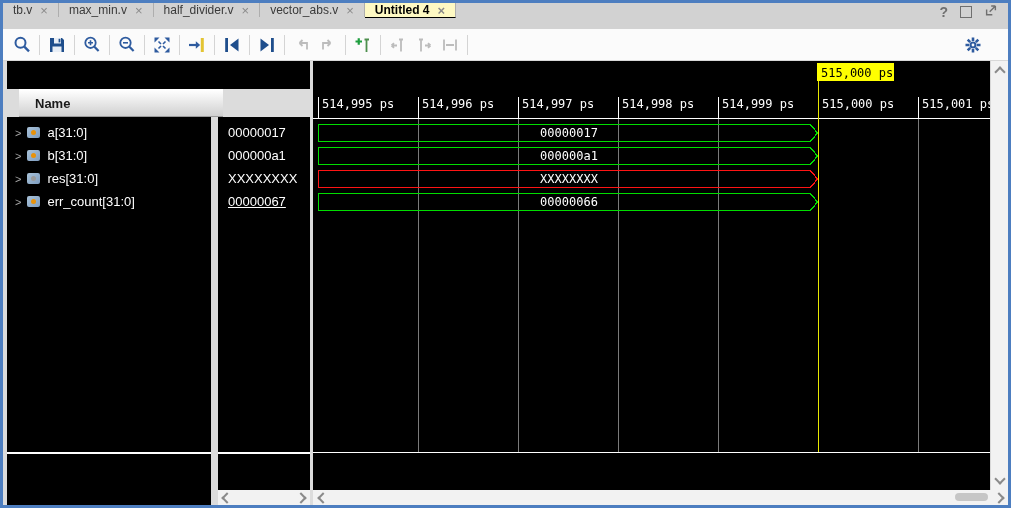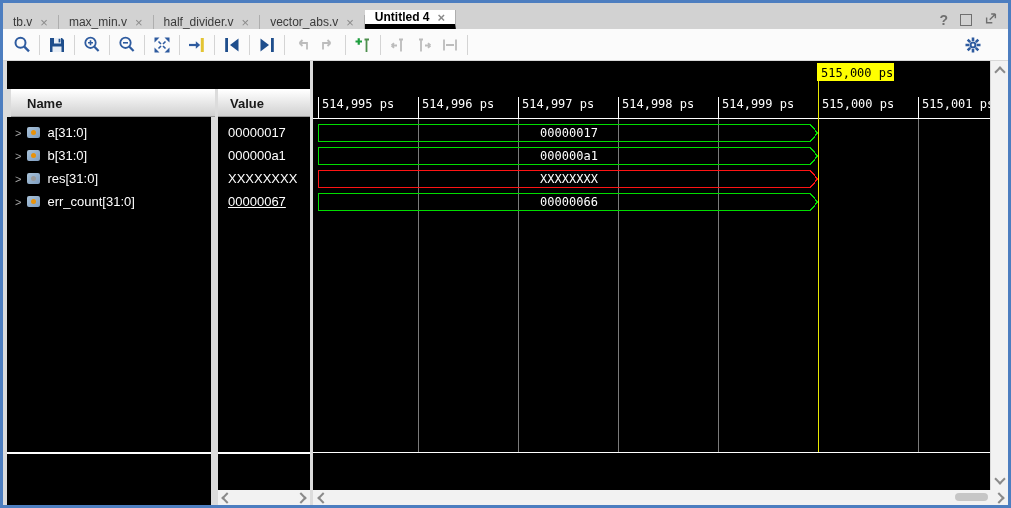--- a/index.html
+++ b/index.html
@@ -2,45 +2,45 @@
 <html><head>
 <meta charset="utf-8">
 <style>
   html,body{margin:0;padding:0;}
   body{font-family:"Liberation Sans",sans-serif;background:#ffffff;}
   #window{position:relative;width:1011px;height:508px;box-sizing:border-box;
     border:3px solid #4d7ec0;background:#dcdcdc;overflow:hidden;}
 
   
   .tabbar{position:absolute;left:0;top:0;right:0;height:26px;background:#d2d2d2;
-    border-bottom:1px solid #c2c2c2;display:flex;align-items:flex-end;}
+    border-bottom:1px solid #c2c2c2;display:flex;align-items:flex-start;}
   .tab{display:flex;align-items:center;gap:6px;padding:0 8px 0 10px;font-size:12px;
     color:#3a3a3a;border-right:1px solid #aeaeae;cursor:default;white-space:nowrap;}
   .tab .close{color:#8a8a8a;font-size:13px;line-height:1;padding:0 2px;}
-  .tab.active{background:#ffffff;color:#000;font-weight:bold;border-bottom:6px solid #000000;margin-bottom:-1px;}
+  .tab.active{background:#fef9c3;color:#000;font-weight:bold;border-bottom:1px solid #000000;margin-bottom:-1px;}
   .tab-spacer{flex:1;}
   .winctl{display:flex;align-items:center;gap:12px;padding-right:10px;}
   .winctl .help{color:#6f6f6f;font-size:14px;font-weight:bold;}
   .maxbox{width:10px;height:10px;border:1.6px solid #6f6f6f;}
 
   
   .toolbar{position:absolute;left:0;top:26px;right:0;height:32px;background:#fbfbfb;
     border-bottom:1px solid #d8d8d8;display:flex;align-items:center;padding-left:6px;box-sizing:border-box;}
   .tbtn{width:26px;height:26px;display:flex;align-items:center;justify-content:center;border-radius:2px;}
   .tsep{width:1px;height:20px;background:#d4d4d4;margin:0 4px;}
   .tb-spacer{flex:1;}
   .gearbtn{margin-right:22px;}
 
   
   .content{position:absolute;left:0;top:58px;right:0;bottom:0;background:#dcdcdc;}
   .blackstrip{position:absolute;left:4px;top:0;width:303px;height:28px;background:#000;}
   .colhead{position:absolute;top:28px;height:28px;box-sizing:border-box;
     background:linear-gradient(#ffffff,#d0d0d0);border-top:1px solid #fff;border-bottom:1px solid #9a9a9a;
     font-size:13px;font-weight:bold;color:#1a1a1a;display:flex;align-items:center;}
-  .namehead{left:8px;width:204px;padding-left:16px;align-items:center;}
+  .namehead{left:16px;width:204px;padding-left:16px;align-items:center;}
   .valuehead{left:215px;width:92px;padding-left:12px;}
   .panelbody{position:absolute;top:56px;bottom:0;background:#000;}
   .namebody{left:4px;width:204px;}
   .valuebody{left:215px;width:92px;}
   .sigrow{position:absolute;left:0;right:0;height:17px;display:flex;align-items:center;color:#fff;font-size:13px;}
   .sigrow .chev{color:#a8a8a8;font-size:11px;margin:0 6px 0 8px;}
   .sigicon{width:13px;height:11px;border-radius:2px;background:linear-gradient(135deg,#a9c2d8,#7e9dc0);
     position:relative;margin-right:7px;flex:0 0 auto;}
   .sigicon .dot{position:absolute;left:4px;top:3px;width:5px;height:5px;border-radius:50%;background:#e8920a;}
   .sigicon .dot.gray{background:#9a9a9a;}
@@ -216,23 +216,20 @@
         </svg>
     </div>
   </div>
 
   <div class="content">
 
     <div class="blackstrip"></div>
 
     <div class="colhead namehead">
       <span>Name</span>
-    </div>
-    <div class="colhead valuehead">
-      <span>Value</span>
     </div>
 
     <div class="panelbody namebody">
       <div class="sigrow" style="top:7px;">
         <span class="chev">&gt;</span>
         <span class="sigicon">
             <span class="dot"></span>
           </span>
         <span>a[31:0]</span>
       </div>

